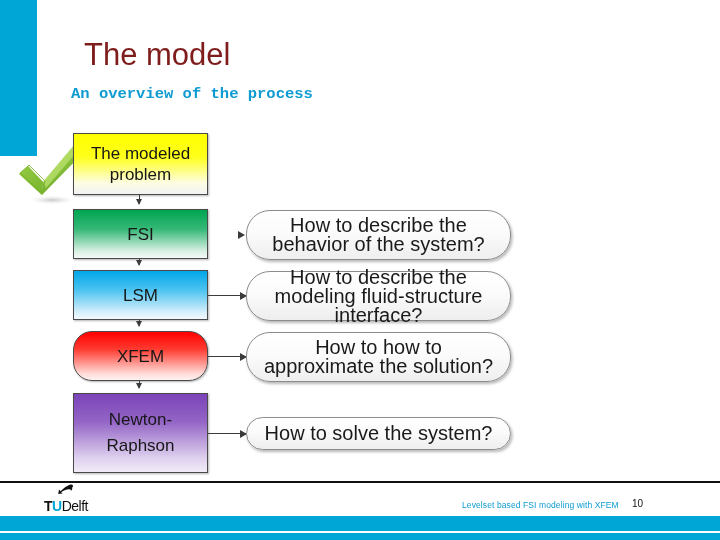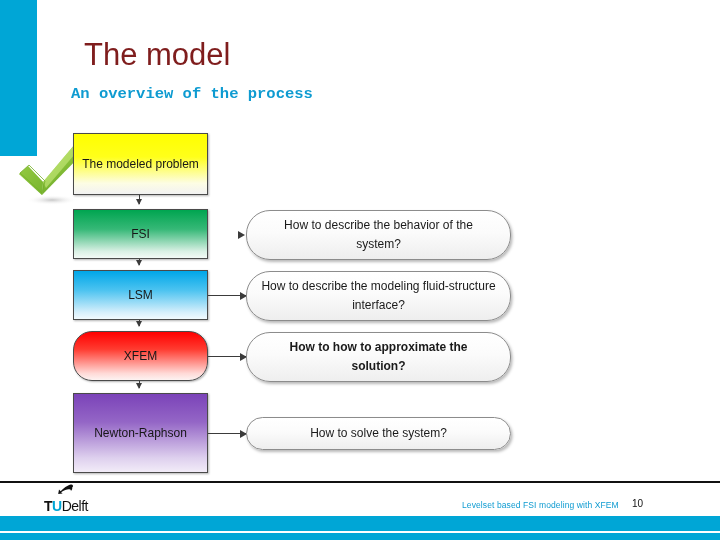--- a/index.html
+++ b/index.html
@@ -71,21 +71,21 @@
     position: absolute;
     left: 73px;
     width: 135px;
     border: 1px solid #4a4a4a;
     box-sizing: border-box;
     display: flex;
     align-items: center;
     justify-content: center;
     text-align: center;
     color: #171717;
-    font-size: 12px;
+    font-size: 17px;
     line-height: 21px;
     box-shadow: 1px 1px 2px rgba(0,0,0,0.30);
   }
   .fb-problem {
     top: 133px; height: 62px;
     background: linear-gradient(to bottom, #ffff00 0%, #ffff1a 38%, #fdfde4 82%, #f2f2f2 100%);
   }
   .fb-fsi {
     top: 209px; height: 50px;
     background: linear-gradient(to bottom, #00a550 0%, #36b877 40%, #d9f0e4 86%, #f3faf6 100%);
@@ -157,27 +157,27 @@
     border: 1px solid #8c8c8c;
     border-radius: 24px;
     box-sizing: border-box;
     background: linear-gradient(to bottom, #ffffff 0%, #fbfbfb 45%, #eeeeee 100%);
     box-shadow: 1.5px 2px 3px rgba(0,0,0,0.28);
     display: flex;
     align-items: center;
     justify-content: center;
     text-align: center;
     color: #1a1a1a;
-    font-size: 12px;
+    font-size: 20px;
     line-height: 19px;
     padding: 0 14px;
   }
   .co1 { top: 210px; height: 50px; }
   .co2 { top: 271px; height: 50px; }
-  .co3 { top: 332px; height: 50px; font-weight: bold; }
+  .co3 { top: 332px; height: 50px; }
   .co4 { top: 417px; height: 33px; align-items: center; }
   .co-label { display: block; width: 100%; }
 
   
   .footer-rule {
     position: absolute;
     left: 0; top: 481px;
     width: 720px; height: 2px;
     background: #111111;
   }

